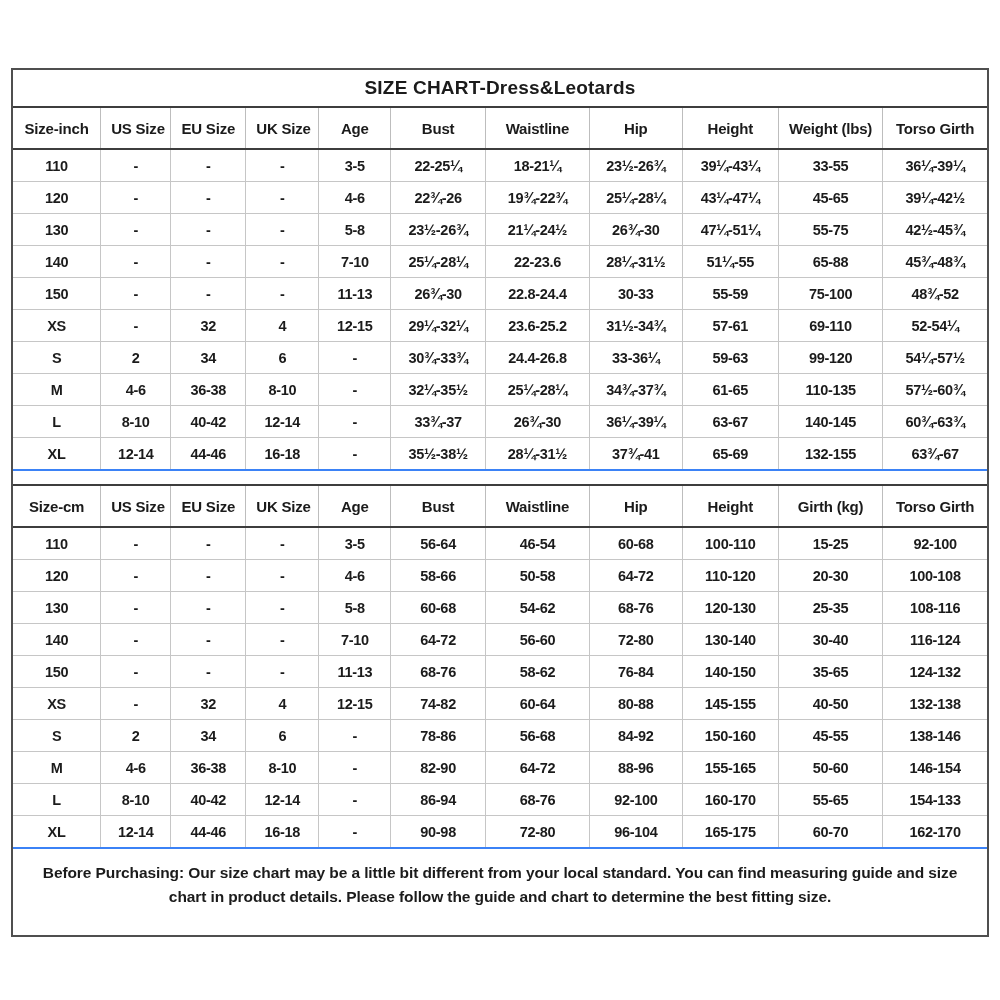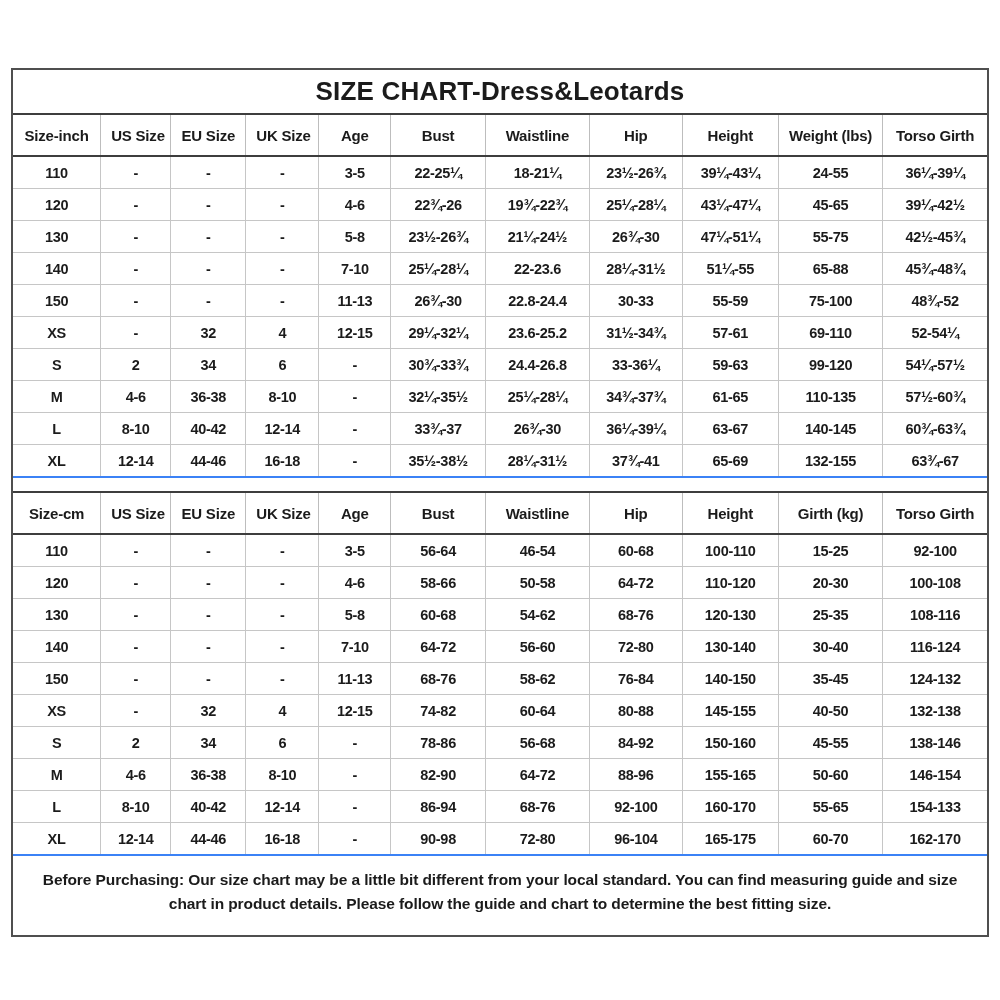--- a/index.html
+++ b/index.html
@@ -15,26 +15,26 @@
     position: absolute;
     left: 11px;
     top: 68px;
     width: 978px;
     height: 869px;
     border: 2px solid #4f4f4f;
     box-sizing: border-box;
     background: #ffffff;
   }
   .title {
-    height: 43px;
+    height: 36px;
     display: flex;
     align-items: center;
     justify-content: center;
     font-weight: bold;
-    font-size: 26px;
+    font-size: 19px;
     letter-spacing: 0.2px;
   }
   table {
     width: 100%;
     border-collapse: collapse;
     table-layout: fixed;
   }
   th {
     height: 40px;
     border-top: 2px solid #3d3d3d;
@@ -119,21 +119,21 @@
         <tr>
           <td>110</td>
           <td>-</td>
           <td>-</td>
           <td>-</td>
           <td>3-5</td>
           <td>22-25¼</td>
           <td>18-21¼</td>
           <td>23½-26¾</td>
           <td>39¼-43¼</td>
-          <td>24-55</td>
+          <td>33-55</td>
           <td>36¼-39¼</td>
         </tr>
         <tr>
           <td>120</td>
           <td>-</td>
           <td>-</td>
           <td>-</td>
           <td>4-6</td>
           <td>22¾-26</td>
           <td>19¾-22¾</td>
@@ -336,21 +336,21 @@
         <tr>
           <td>150</td>
           <td>-</td>
           <td>-</td>
           <td>-</td>
           <td>11-13</td>
           <td>68-76</td>
           <td>58-62</td>
           <td>76-84</td>
           <td>140-150</td>
-          <td>35-45</td>
+          <td>35-65</td>
           <td>124-132</td>
         </tr>
         <tr>
           <td>XS</td>
           <td>-</td>
           <td>32</td>
           <td>4</td>
           <td>12-15</td>
           <td>74-82</td>
           <td>60-64</td>

